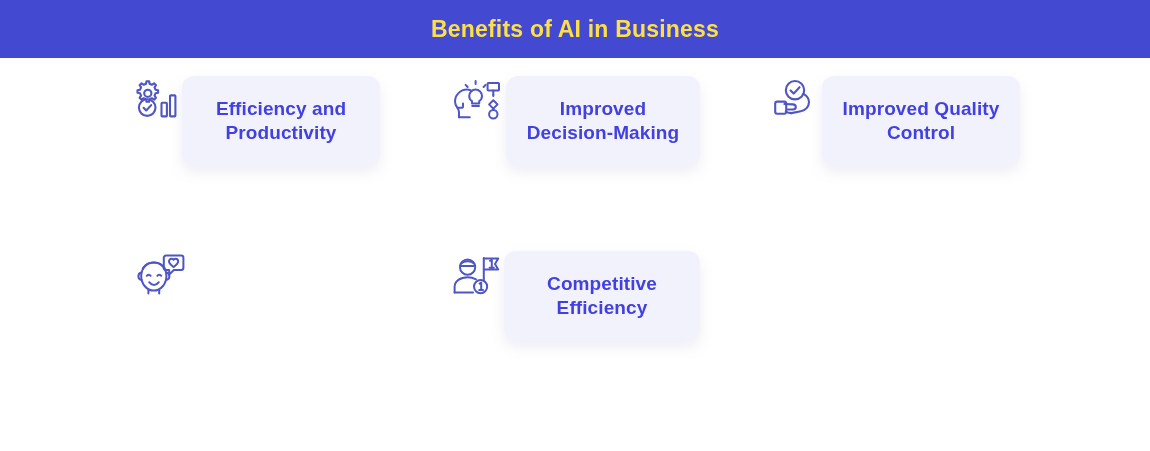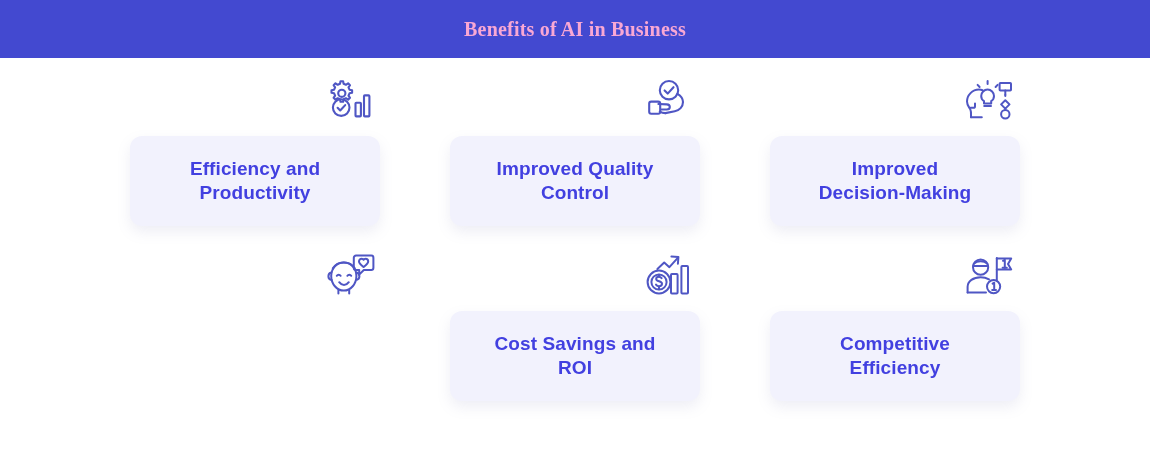--- a/index.html
+++ b/index.html
@@ -26,26 +26,26 @@
     left: 0;
     top: 0;
     width: 1150px;
     height: 58px;
     background: #4349d0;
     display: flex;
     align-items: center;
     justify-content: center;
   }
   .header-title {
-    color: #f9a8d4;
-    font-size: 20px;
+    color: #fde047;
+    font-size: 23px;
     font-weight: bold;
     letter-spacing: 0.2px;
     line-height: 1;
-    font-family: Liberation Serif, serif;
+    font-family: Liberation Sans, sans-serif;
   }
 
   
   .grid {
     position: absolute;
     left: 0;
     top: 58px;
     width: 1150px;
     height: 393px;
     display: grid;
@@ -54,22 +54,22 @@
     justify-content: center;
     column-gap: 70px;
     row-gap: 0px;
     padding-top: 18px;
     box-sizing: border-box;
   }
 
   .cell {
     width: 250px;
     display: flex;
-    flex-direction: column;
-    align-items: flex-end;
+    flex-direction: row;
+    align-items: flex-start;
     justify-content: flex-start;
   }
 
   .icon-wrap {
     width: 60px;
     height: 48px;
     display: flex;
     align-items: center;
     justify-content: center;
     margin-bottom: 12px;
@@ -120,37 +120,20 @@
           <circle cx="17.8" cy="16.3" r="3.6"></circle>
           <circle cx="17.2" cy="30.6" r="8.3"></circle>
           <path d="M13.6 30.8 l2.6 2.7 5.0-5.4"></path>
           <rect x="31.5" y="25.8" width="5.4" height="13.6" rx="0.8"></rect>
           <rect x="40.0" y="18.4" width="5.4" height="21.0" rx="0.8"></rect>
         </svg>
       </div>
       <div class="card">
         <div class="card-label">Efficiency and
 Productivity</div>
-      </div>
-    </div>
-
-    <div class="cell">
-      <div class="icon-wrap">
-        <svg width="52" height="46" viewBox="0 0 52 46" fill="none" stroke="#4F56C4" stroke-width="2.1" stroke-linecap="round" stroke-linejoin="round">
-          <circle cx="25.0" cy="13.2" r="9.2"></circle>
-          <path d="M20.6 13.4 l3.1 3.2 5.8-6.4"></path>
-          <path d="M33.4 16.8 c3.6 2.0 5.6 5.0 5.6 8.3 0 4.6-3.6 8.3-8.2 9.2 l-9.4 1.8"></path>
-          <path d="M21.4 36.1 c-2.2 0-4.0-0.5-5.6-1.5"></path>
-          <path d="M14.4 27.0 l8.4 0.4 c1.8 .1 3.0 1.2 3.0 2.6 0 1.4-1.3 2.5-3.0 2.5 l-5.2 0"></path>
-          <path d="M14.2 24.6 l-7.0 0 c-1.1 0-2.0 .9-2.0 2.0 l0 8.2 c0 1.1 .9 2.0 2.0 2.0 l7.0 0 c1.1 0 2.0-.9 2.0-2.0 l0-8.2 c0-1.1-.9-2.0-2.0-2.0 z"></path>
-        </svg>
-      </div>
-      <div class="card">
-        <div class="card-label">Improved Quality
-Control</div>
       </div>
     </div>
 
     <div class="cell">
       <div class="icon-wrap">
         <svg width="56" height="46" viewBox="0 0 56 46" fill="none" stroke="#4F56C4" stroke-width="2.0" stroke-linecap="round" stroke-linejoin="round">
           <path d="M9.0 40.2 c0-3.4 .3-5.6-.6-7.6 -1.0-2.2-3.4-4.0-3.4-8.0 0-6.6 5.4-12.0 12.0-12.0 1.3 0 2.5 .2 3.6 .6"></path>
           <path d="M9.0 40.2 l10.8 0"></path>
           <path d="M8.6 30.8 l2.8 0 c.9 0 1.6-.7 1.6-1.6 l0-2.6"></path>
           <path d="M19.2 19.0 c0-3.5 2.9-6.4 6.4-6.4 3.5 0 6.4 2.9 6.4 6.4 0 2.2-1.1 4.1-2.8 5.2 l0 2.4 -7.2 0 0-2.4 c-1.7-1.1-2.8-3.0-2.8-5.2 z"></path>
@@ -167,55 +150,53 @@
         </svg>
       </div>
       <div class="card">
         <div class="card-label">Improved
 Decision-Making</div>
       </div>
     </div>
 
     <div class="cell">
       <div class="icon-wrap">
+        <svg width="52" height="46" viewBox="0 0 52 46" fill="none" stroke="#4F56C4" stroke-width="2.1" stroke-linecap="round" stroke-linejoin="round">
+          <circle cx="25.0" cy="13.2" r="9.2"></circle>
+          <path d="M20.6 13.4 l3.1 3.2 5.8-6.4"></path>
+          <path d="M33.4 16.8 c3.6 2.0 5.6 5.0 5.6 8.3 0 4.6-3.6 8.3-8.2 9.2 l-9.4 1.8"></path>
+          <path d="M21.4 36.1 c-2.2 0-4.0-0.5-5.6-1.5"></path>
+          <path d="M14.4 27.0 l8.4 0.4 c1.8 .1 3.0 1.2 3.0 2.6 0 1.4-1.3 2.5-3.0 2.5 l-5.2 0"></path>
+          <path d="M14.2 24.6 l-7.0 0 c-1.1 0-2.0 .9-2.0 2.0 l0 8.2 c0 1.1 .9 2.0 2.0 2.0 l7.0 0 c1.1 0 2.0-.9 2.0-2.0 l0-8.2 c0-1.1-.9-2.0-2.0-2.0 z"></path>
+        </svg>
+      </div>
+      <div class="card">
+        <div class="card-label">Improved Quality
+Control</div>
+      </div>
+    </div>
+
+    <div class="cell">
+      <div class="icon-wrap">
         <svg width="54" height="46" viewBox="0 0 54 46" fill="none" stroke="#4F56C4" stroke-width="2.0" stroke-linecap="round" stroke-linejoin="round">
           <path d="M8.2 24.0 c0-7.8 5.6-13.4 12.6-13.4 7.0 0 12.6 5.6 12.6 13.4 0 7.9-5.6 14.6-12.6 14.6 -7.0 0-12.6-6.7-12.6-14.6 z"></path>
           <path d="M8.4 20.4 c-1.8 .3-3.0 1.9-3.0 3.8 0 2.0 1.4 3.6 3.3 3.8"></path>
           <path d="M33.4 20.4 c1.8 .3 3.0 1.9 3.0 3.8 0 1.7-1.0 3.1-2.5 3.6"></path>
           <path d="M9.8 16.4 c2.4-3.6 6.6-5.8 11.0-5.8 4.4 0 8.6 2.2 11.0 5.8"></path>
           <path d="M13.8 23.8 c.9-1.4 2.9-1.4 3.8 0"></path>
           <path d="M24.4 23.8 c.9-1.4 2.9-1.4 3.8 0"></path>
           <path d="M16.2 30.2 c1.3 1.8 3.1 2.7 4.8 2.7 1.7 0 3.5-.9 4.8-2.7"></path>
           <path d="M15.4 38.0 l0 3.4"></path>
           <path d="M26.2 38.0 l0 3.4"></path>
           <path d="M33.0 3.6 l15.2 0 c1.2 0 2.2 1.0 2.2 2.2 l0 10.0 c0 1.2-1.0 2.2-2.2 2.2 l-7.4 0 -4.6 4.6 0-4.6 -3.2 0 c-1.2 0-2.2-1.0-2.2-2.2 l0-10.0 c0-1.2 1.0-2.2 2.2-2.2 z"></path>
           <path d="M40.6 15.0 c-2.6-2.1-4.6-3.6-4.6-5.6 0-1.6 1.2-2.7 2.7-2.7 1.0 0 1.6 .5 1.9 1.1 .3-.6 .9-1.1 1.9-1.1 1.5 0 2.7 1.1 2.7 2.7 0 2.0-2.0 3.5-4.6 5.6 z"></path>
         </svg>
       </div>
     </div>
 
-    <div class="cell">
-      <div class="icon-wrap">
-        <svg width="52" height="46" viewBox="0 0 52 46" fill="none" stroke="#4F56C4" stroke-width="2.0" stroke-linecap="round" stroke-linejoin="round">
-          <circle cx="15.0" cy="30.0" r="11.4"></circle>
-          <circle cx="15.0" cy="30.0" r="7.6"></circle>
-          <path d="M17.6 26.2 c-.7-.9-1.8-1.4-2.8-1.4 -1.5 0-2.6 .9-2.6 2.2 0 3.0 5.8 1.6 5.8 4.8 0 1.4-1.3 2.4-2.9 2.4 -1.2 0-2.4-.6-3.1-1.6"></path>
-          <path d="M15.0 22.8 l0 2.0"></path>
-          <path d="M15.0 35.2 l0 2.0"></path>
-          <path d="M13.4 17.0 l6.8-6.4 5.2 4.6 8.6-9.6"></path>
-          <path d="M27.4 4.6 l7.0 .4 -.5 6.8"></path>
-          <rect x="27.0" y="22.0" width="6.6" height="19.4" rx="0.9"></rect>
-          <rect x="37.4" y="14.0" width="6.6" height="27.4" rx="0.9"></rect>
-        </svg>
-      </div>
-      <div class="card">
-        <div class="card-label">Cost Savings and
-ROI</div>
-      </div>
-    </div>
 
     <div class="cell">
       <div class="icon-wrap">
         <svg width="54" height="46" viewBox="0 0 54 46" fill="none" stroke="#4F56C4" stroke-width="2.0" stroke-linecap="round" stroke-linejoin="round">
           <circle cx="17.6" cy="15.2" r="7.6"></circle>
           <path d="M11.0 11.6 c1.6-1.6 4.0-2.4 6.6-2.4 2.6 0 5.0 .8 6.6 2.4"></path>
           <path d="M10.2 14.0 l14.8 0"></path>
           <path d="M4.6 40.4 l0-5.6 c0-5.6 5.8-9.6 13.0-9.6 3.2 0 6.1 .8 8.4 2.1"></path>
           <path d="M4.6 40.4 l18.4 0"></path>
           <circle cx="30.6" cy="34.6" r="6.6"></circle>

